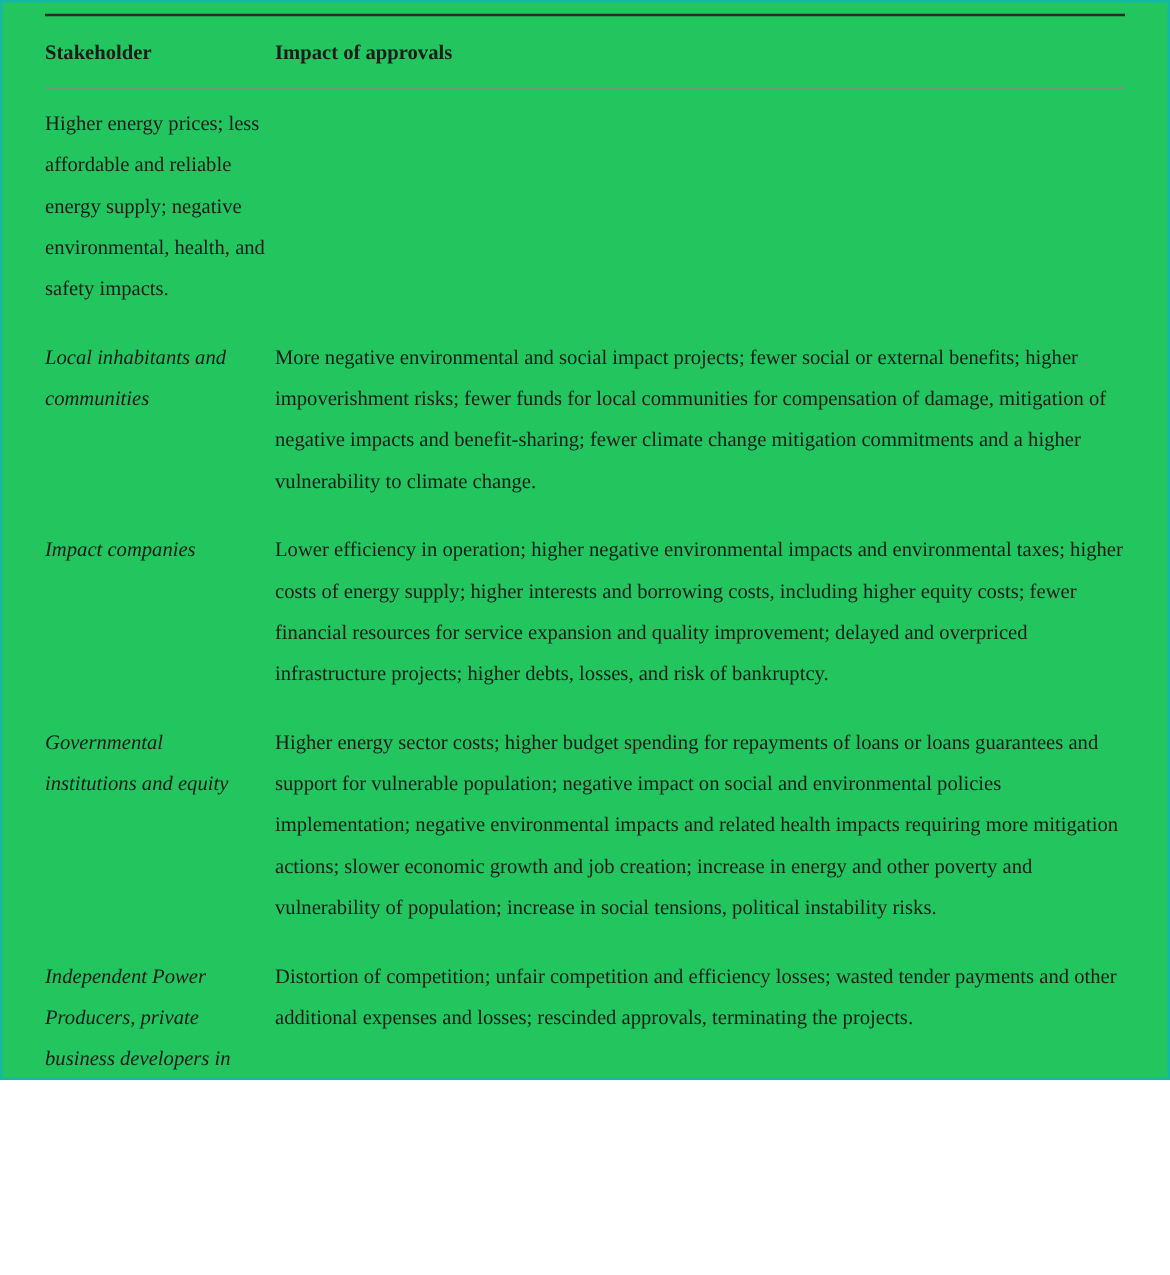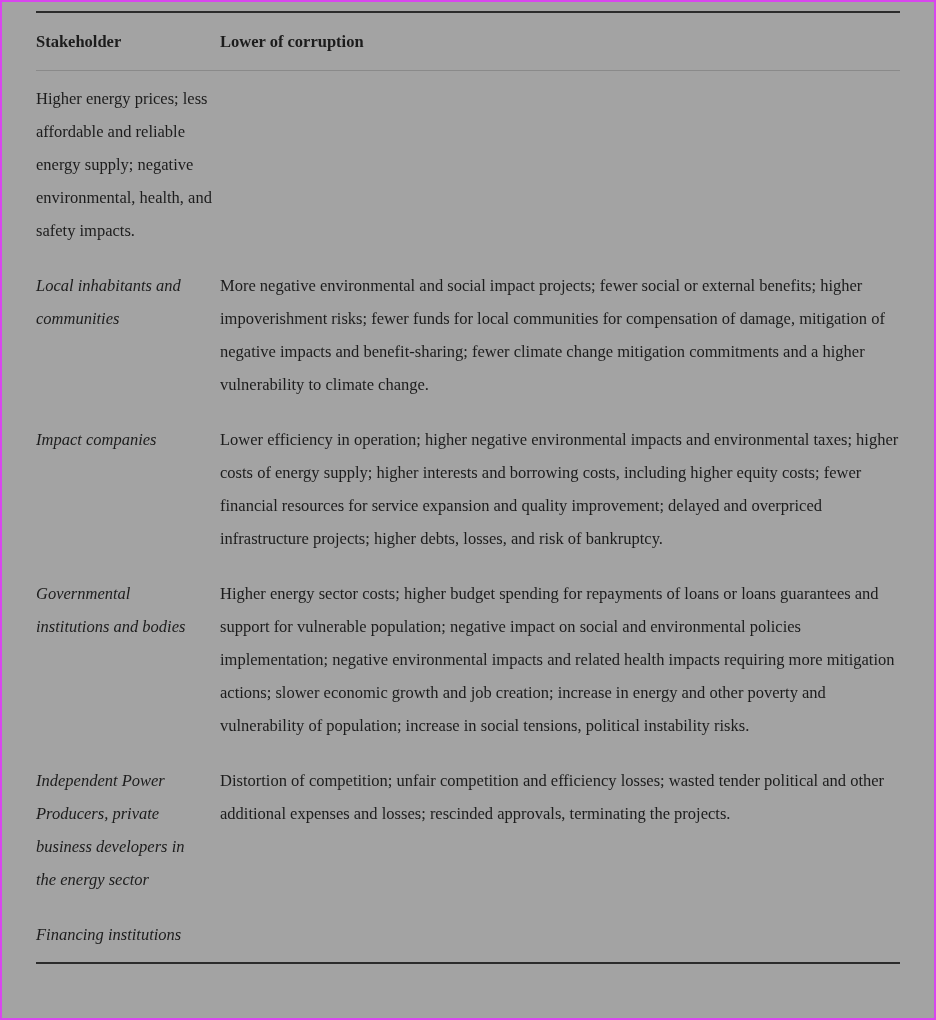--- a/index.html
+++ b/index.html
@@ -2,24 +2,24 @@
 <html><head>
 <meta charset="utf-8">
 <style>
   html, body {
     margin: 0;
     padding: 0;
     background: #ffffff;
   }
   .page {
     width: 936px;
-    height: 1020px;
+    height: 864px;
     box-sizing: border-box;
-    border: 2px solid #d946ef;
-    background: #a3a3a3;
+    border: 2px solid #14b8a6;
+    background: #22c55e;
     padding: 9px 34px 0 34px;
     overflow: hidden;
     font-family: "Liberation Serif", "DejaVu Serif", serif;
     color: #1c1c1c;
   }
   .table {
     border-top: 2px solid #2b2b2b;
     border-bottom: 2px solid #2b2b2b;
   }
   .trow {
@@ -47,45 +47,45 @@
   }
 </style>
 </head>
 <body>
 
 <div class="page">
   <div class="table">
 
     <div class="trow thead">
       <div class="cell col-stakeholder th">Stakeholder</div>
-      <div class="cell col-impact th">Lower of corruption</div>
+      <div class="cell col-impact th">Impact of approvals</div>
     </div>
 
     <div class="trow">
       <div class="cell col-impact">Higher energy prices; less affordable and reliable energy supply; negative environmental, health, and safety impacts.</div>
     </div>
 
     <div class="trow">
       <div class="cell col-stakeholder body-stakeholder">Local inhabitants and communities</div>
       <div class="cell col-impact">More negative environmental and social impact projects; fewer social or external benefits; higher impoverishment risks; fewer funds for local communities for compensation of damage, mitigation of negative impacts and benefit-sharing; fewer climate change mitigation commitments and a higher vulnerability to climate change.</div>
     </div>
 
     <div class="trow">
       <div class="cell col-stakeholder body-stakeholder">Impact companies</div>
       <div class="cell col-impact">Lower efficiency in operation; higher negative environmental impacts and environmental taxes; higher costs of energy supply; higher interests and borrowing costs, including higher equity costs; fewer financial resources for service expansion and quality improvement; delayed and overpriced infrastructure projects; higher debts, losses, and risk of bankruptcy.</div>
     </div>
 
     <div class="trow">
-      <div class="cell col-stakeholder body-stakeholder">Governmental institutions and bodies</div>
+      <div class="cell col-stakeholder body-stakeholder">Governmental institutions and equity</div>
       <div class="cell col-impact">Higher energy sector costs; higher budget spending for repayments of loans or loans guarantees and support for vulnerable population; negative impact on social and environmental policies implementation; negative environmental impacts and related health impacts requiring more mitigation actions; slower economic growth and job creation; increase in energy and other poverty and vulnerability of population; increase in social tensions, political instability risks.</div>
     </div>
 
     <div class="trow">
       <div class="cell col-stakeholder body-stakeholder">Independent Power Producers, private business developers in the energy sector</div>
-      <div class="cell col-impact">Distortion of competition; unfair competition and efficiency losses; wasted tender political and other additional expenses and losses; rescinded approvals, terminating the projects.</div>
+      <div class="cell col-impact">Distortion of competition; unfair competition and efficiency losses; wasted tender payments and other additional expenses and losses; rescinded approvals, terminating the projects.</div>
     </div>
 
     <div class="trow">
       <div class="cell col-stakeholder body-stakeholder">Financing institutions</div>
     </div>
 
   </div>
 </div>
 
 </body></html>

